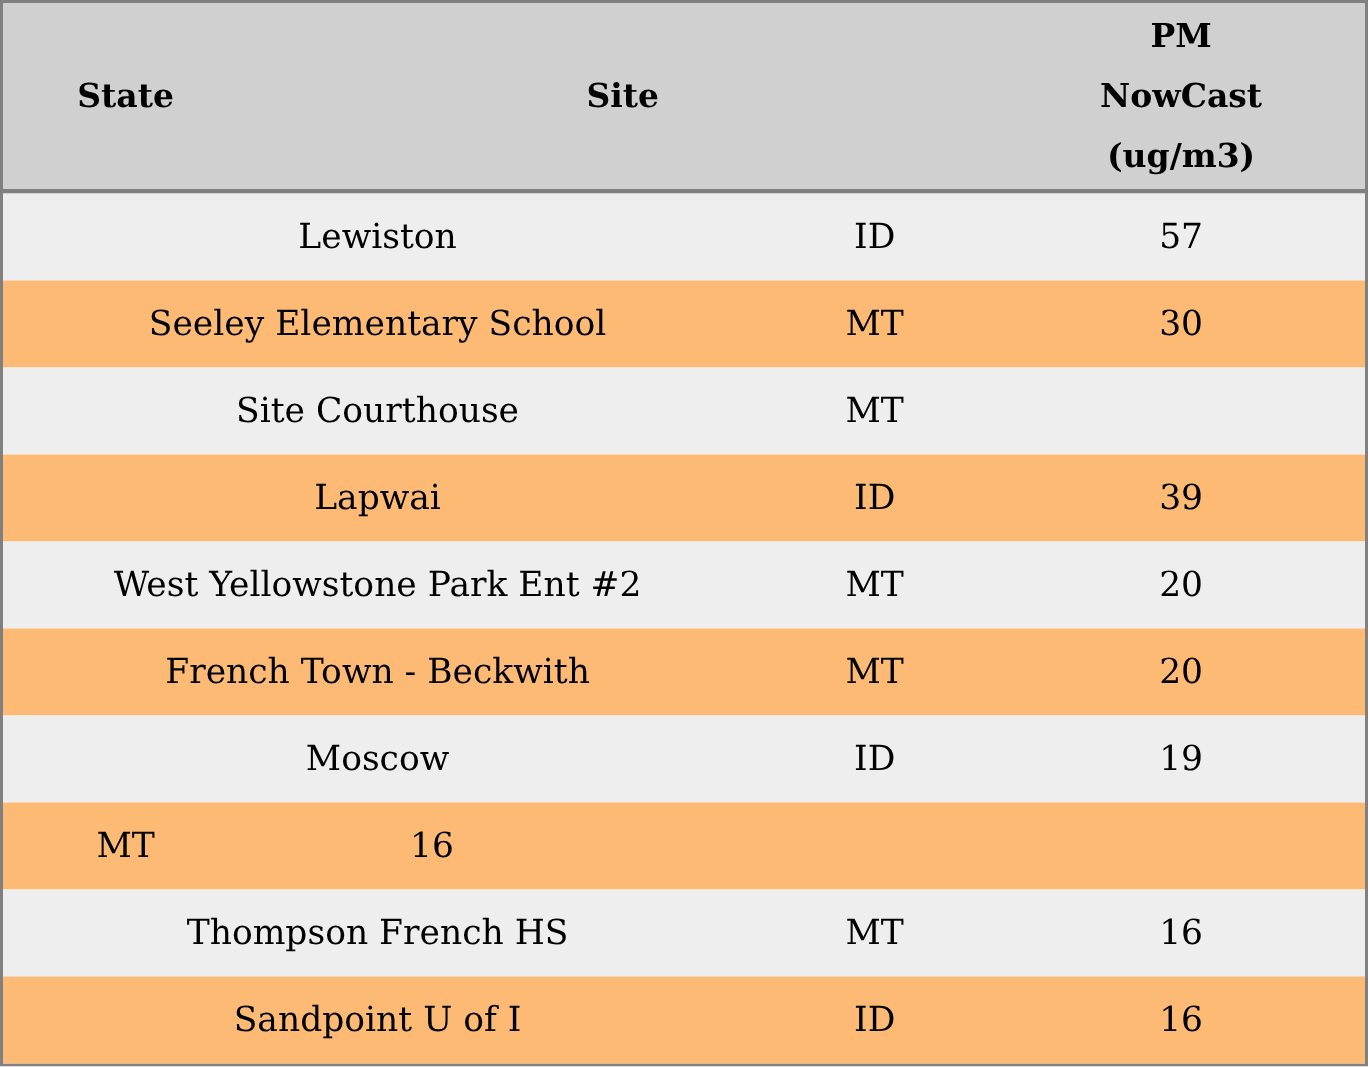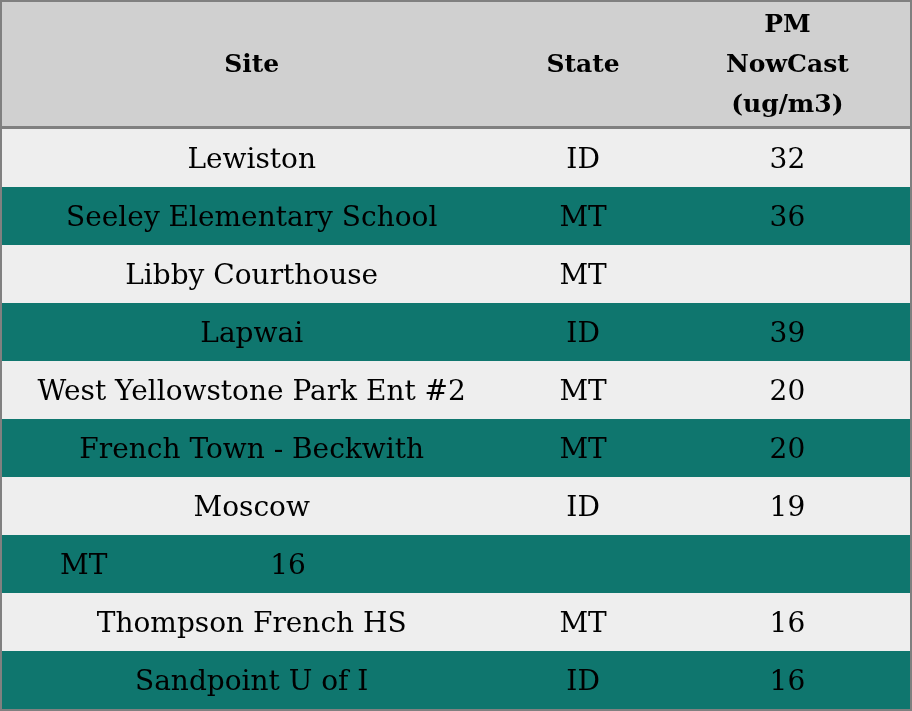--- a/index.html
+++ b/index.html
@@ -21,82 +21,82 @@
     background: #d0d0d0;
     border-bottom: 3px solid #808080;
     display: flex;
   }
   .hcell {
     display: flex;
     align-items: center;
     justify-content: center;
     text-align: center;
     font-weight: bold;
-    font-size: 25px;
+    font-size: 22px;
     line-height: 40px;
   }
   .hline { display: block; }
   .col-site  { width: 55%; }
   .col-state { width: 18%; }
   .col-pm    { width: 27%; }
   .tbody {
     flex: 1 1 auto;
     display: flex;
     flex-direction: column;
   }
   .trow {
     flex: 1 1 0;
     display: flex;
-    background: #0f766e;
+    background: #fdba74;
   }
   .trow:nth-child(odd) { background: #eeeeee; }
   .tcell {
     display: flex;
     align-items: center;
     justify-content: center;
-    font-size: 28px;
+    font-size: 23px;
   }
 </style>
 </head>
 <body>
 
 <div class="aq-table">
 
   <div class="header-row">
+    <div class="hcell col-state">
+      <span>State</span>
+    </div>
     <div class="hcell col-site">
       <span>Site</span>
-    </div>
-    <div class="hcell col-state">
-      <span>State</span>
     </div>
     <div class="hcell col-pm">
       <span>
         <span class="hline">PM</span>
         <span class="hline">NowCast</span>
         <span class="hline">(ug/m3)</span>
       </span>
     </div>
   </div>
 
   <div class="tbody">
 
     <div class="trow">
       <div class="tcell col-site">Lewiston</div>
       <div class="tcell col-state">ID</div>
-      <div class="tcell col-pm">32</div>
+      <div class="tcell col-pm">57</div>
     </div>
 
     <div class="trow">
       <div class="tcell col-site">Seeley Elementary School</div>
       <div class="tcell col-state">MT</div>
-      <div class="tcell col-pm">36</div>
+      <div class="tcell col-pm">30</div>
     </div>
 
     <div class="trow">
-      <div class="tcell col-site">Libby Courthouse</div>
+      <div class="tcell col-site">Site Courthouse</div>
       <div class="tcell col-state">MT</div>
     </div>
 
     <div class="trow">
       <div class="tcell col-site">Lapwai</div>
       <div class="tcell col-state">ID</div>
       <div class="tcell col-pm">39</div>
     </div>
 
     <div class="trow">

